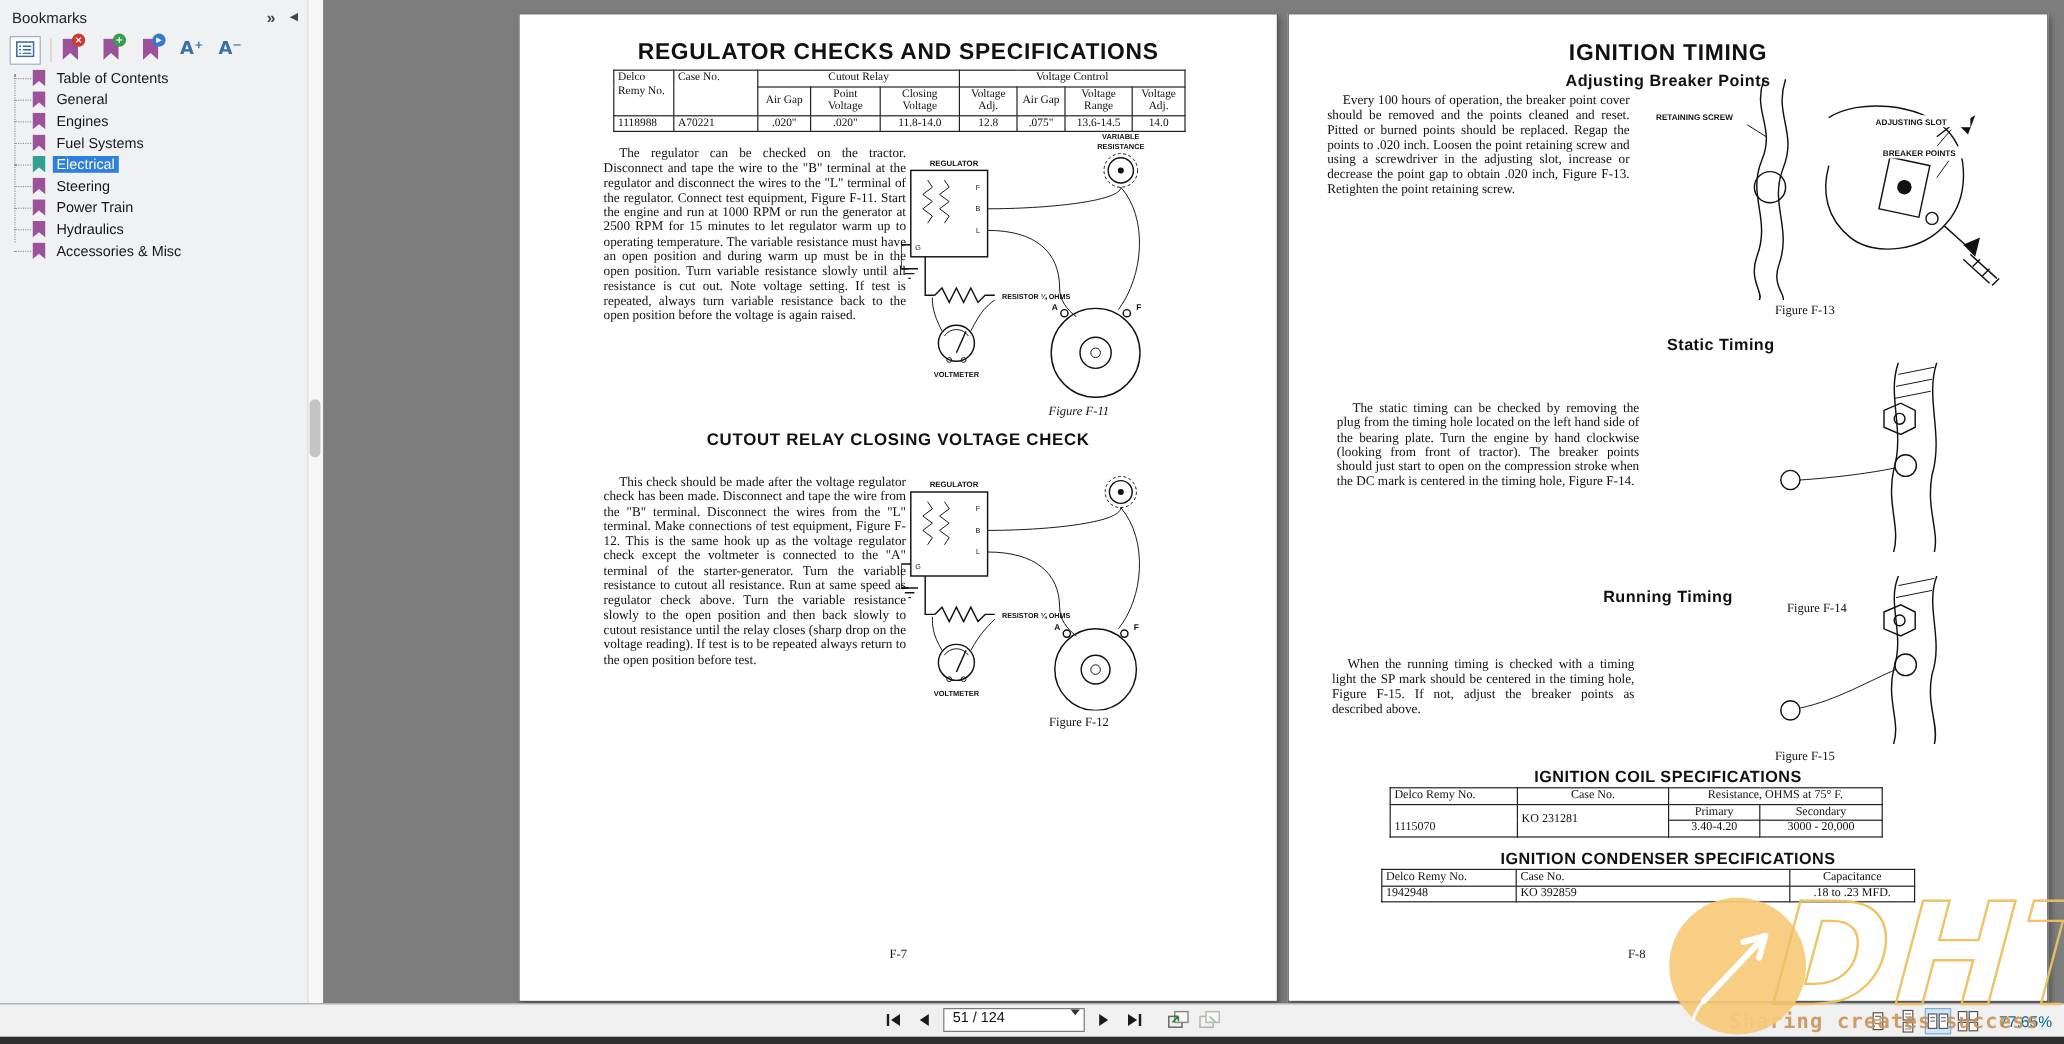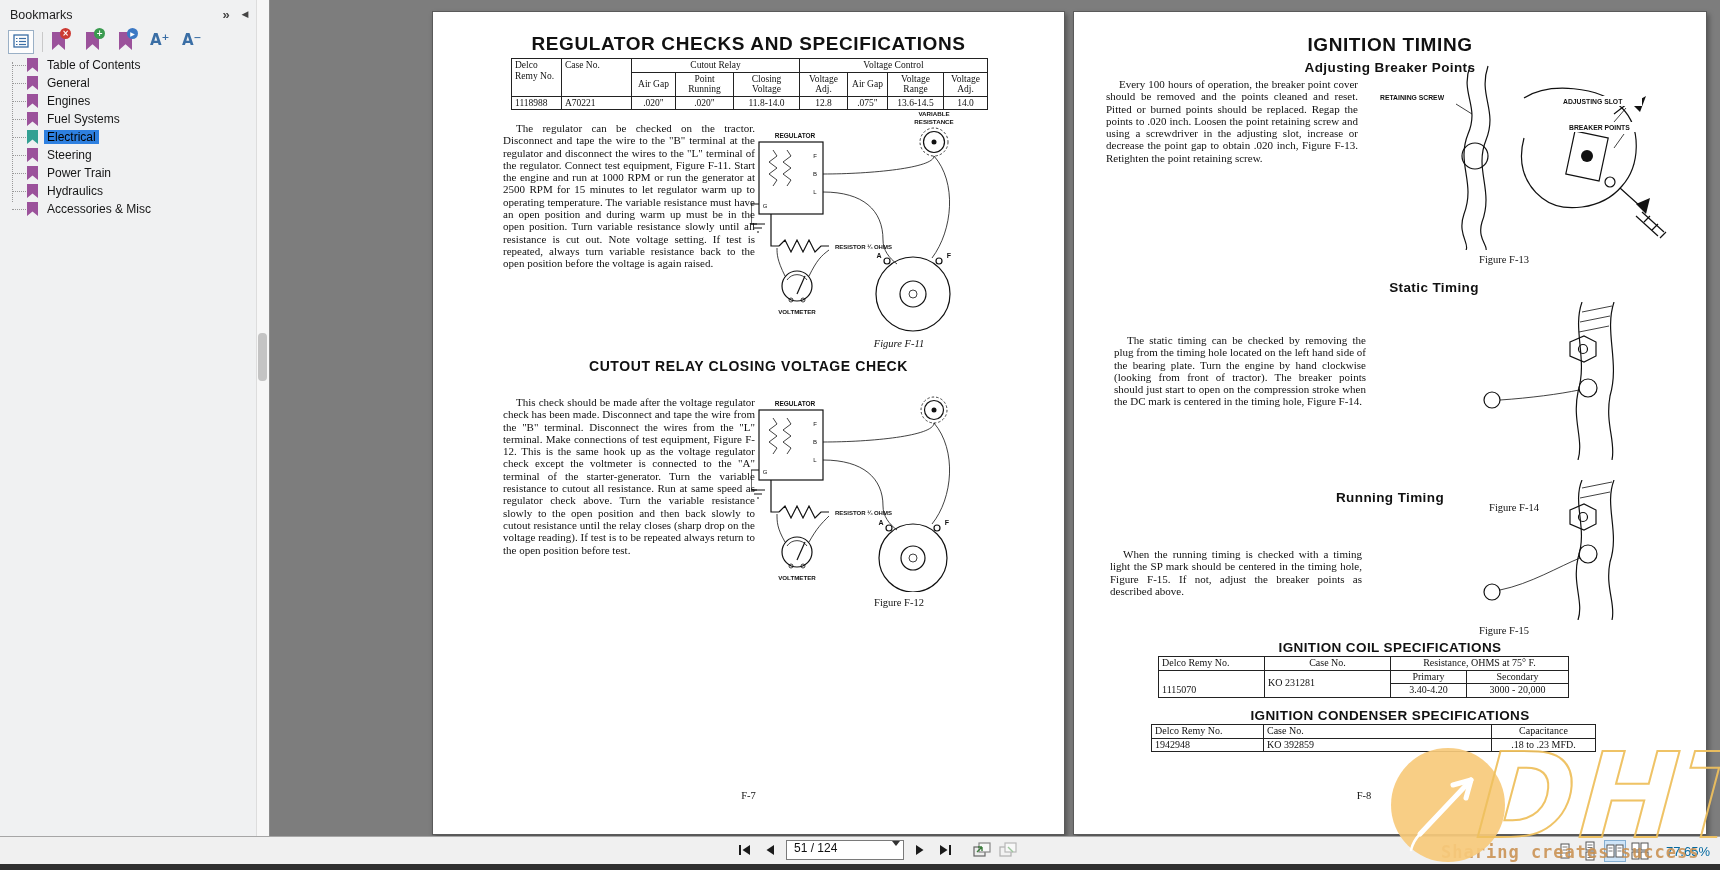--- a/index.html
+++ b/index.html
@@ -26,21 +26,21 @@
   .a-btn{top:3px;font-weight:bold;color:#3a6ea5;font-size:15px;cursor:pointer;font-family:"DejaVu Sans",sans-serif;}
   #a-plus{left:150px;} #a-minus{left:182px;}
 
   #bookmark-list{left:0;top:56px;width:244px;}
   .bm-row{position:relative;height:18px;display:flex;align-items:center;cursor:pointer;}
   .bm-row::before{content:"";position:absolute;left:12px;top:9px;width:14px;height:0;border-top:1px dotted #999;}
   .bm-icon{position:absolute;left:27px;top:2px;width:11px;height:14px;background:#9b529b;
            clip-path:polygon(0 0,100% 0,100% 100%,50% 68%,0 100%);}
   .bm-row.selected .bm-icon{background:#33a093;}
   .bm-label{margin-left:44px;font-size:12px;color:#161616;padding:0 3px;white-space:nowrap;}
-  .bm-row.selected .bm-label{background:#2e80e0;color:#000000;}
+  .bm-row.selected .bm-label{background:#2e80e0;color:#fef9c3;}
   #tree-guide{left:12px;top:62px;width:0;height:140px;border-left:1px dotted #999;}
   #sidebar-scroll{left:256px;top:0;width:13px;height:836px;background:#f7f7f7;border-left:1px solid #ddd;box-sizing:border-box;}
   #sidebar-thumb{left:258px;top:333px;width:9px;height:48px;background:#c4c4c4;border-radius:4px;cursor:pointer;}
 
   
   .page{background:#fff;border:1px solid #5a5a5a;box-shadow:2px 3px 5px rgba(0,0,0,.35);box-sizing:border-box;z-index:1;}
   #page-left{left:432px;top:11px;width:633px;height:824px;}
   #page-right{left:1073px;top:11px;width:634px;height:824px;}
   .doc-title{width:100%;text-align:center;font-weight:bold;font-size:19px;letter-spacing:.6px;color:#111;}
   .doc-sub{width:100%;text-align:center;font-weight:bold;font-size:13.5px;letter-spacing:.4px;color:#111;}
@@ -189,21 +189,21 @@
         </colgroup>
       <tbody>
           <tr>
         <th class="lh" rowspan="2">Delco Remy No.</th>
         <th class="lh" rowspan="2">Case No.</th>
         <th class="gh" colspan="3">Cutout Relay</th>
         <th class="gh" colspan="4">Voltage Control</th>
       </tr>
       <tr>
         <th class="gh">Air Gap</th>
-        <th class="gh">Point Running</th>
+        <th class="gh">Point Voltage</th>
         <th class="gh">Closing Voltage</th>
         <th class="gh">Voltage Adj.</th>
         <th class="gh">Air Gap</th>
         <th class="gh">Voltage Range</th>
         <th class="gh">Voltage Adj.</th>
       </tr>
       <tr>
         <td class="lh">1118988</td>
         <td class="lh">A70221</td>
         <td class="dv">.020"</td>

